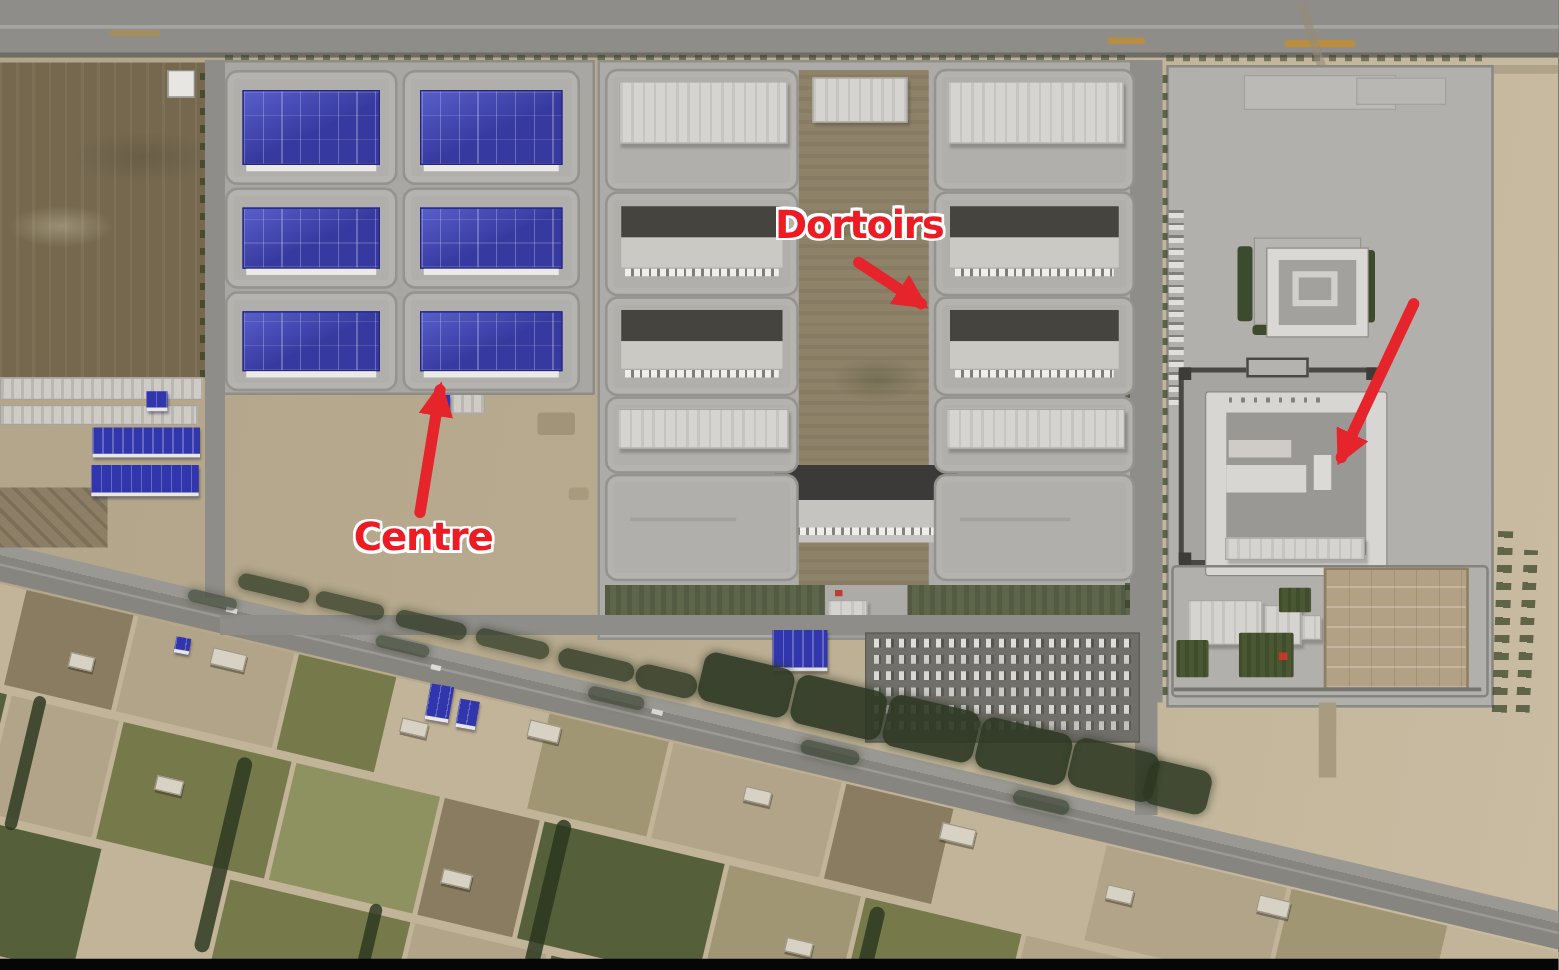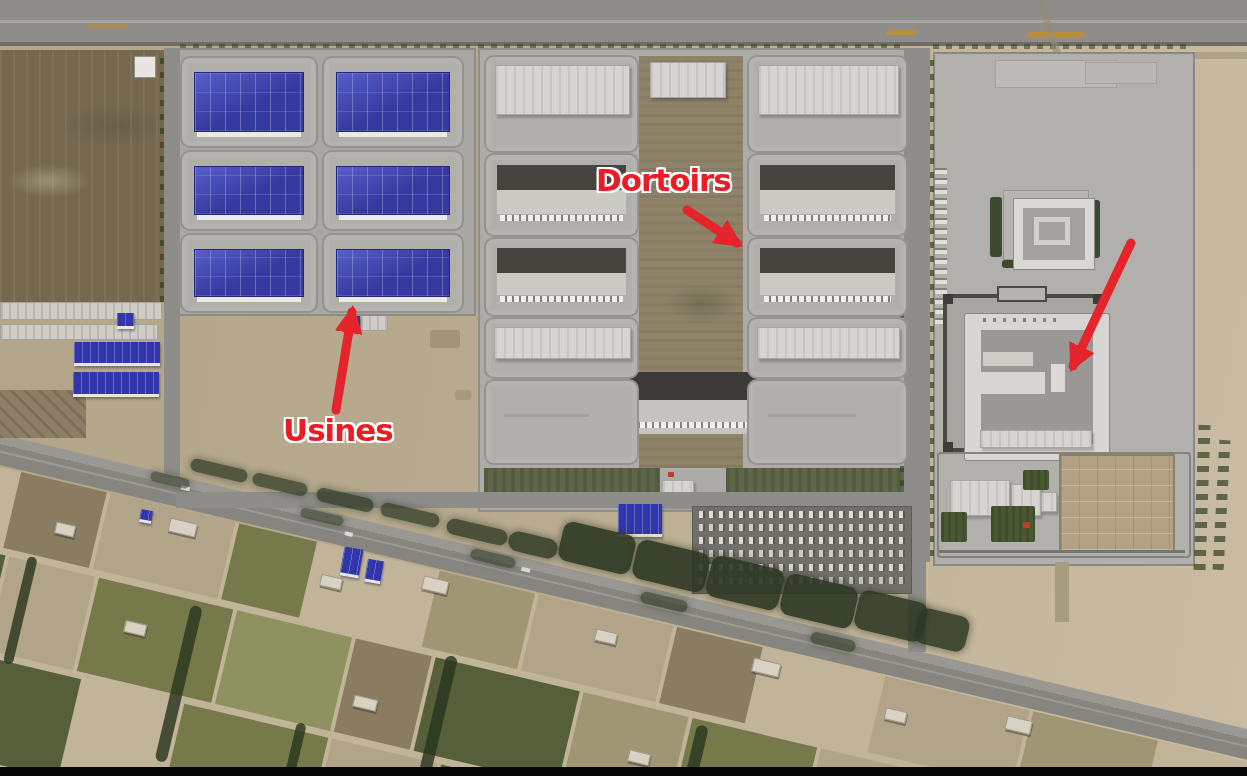--- a/index.html
+++ b/index.html
@@ -322,17 +322,17 @@
     <defs>
       <marker id="ah" viewBox="0 0 10 10" refX="7.5" refY="5" markerWidth="3.1" markerHeight="3.1" orient="auto-start-reverse">
         <path d="M0,0 L10,5 L0,10 z" fill="#e6242b"></path>
       </marker>
     </defs>
     <line stroke="#e6242b" stroke-width="9" stroke-linecap="round" marker-end="url(#ah)" x1="336" y1="410" x2="352" y2="312"></line>
     <line stroke="#e6242b" stroke-width="9" stroke-linecap="round" marker-end="url(#ah)" x1="687" y1="210" x2="737" y2="243"></line>
     <line stroke="#e6242b" stroke-width="9" stroke-linecap="round" marker-end="url(#ah)" x1="1131" y1="243" x2="1073" y2="366"></line>
   </svg>
 
-  <div class="maplabel outline-white" style="left:596px;top:162px;font-size:31px">Dortoirs</div>
-  <div class="maplabel outline-white" style="left:283px;top:412px;font-size:31px">Usines</div>
+  <div class="maplabel outline-white" style="left:620px;top:162px;font-size:31px">Dortoirs</div>
+  <div class="maplabel outline-white" style="left:283px;top:412px;font-size:31px">Centre</div>
 
   <div class="abs" style="left:0;top:767px;width:1247px;height:9px;background:#060606;z-index:90"></div>
 </div>
 
 </body></html>

